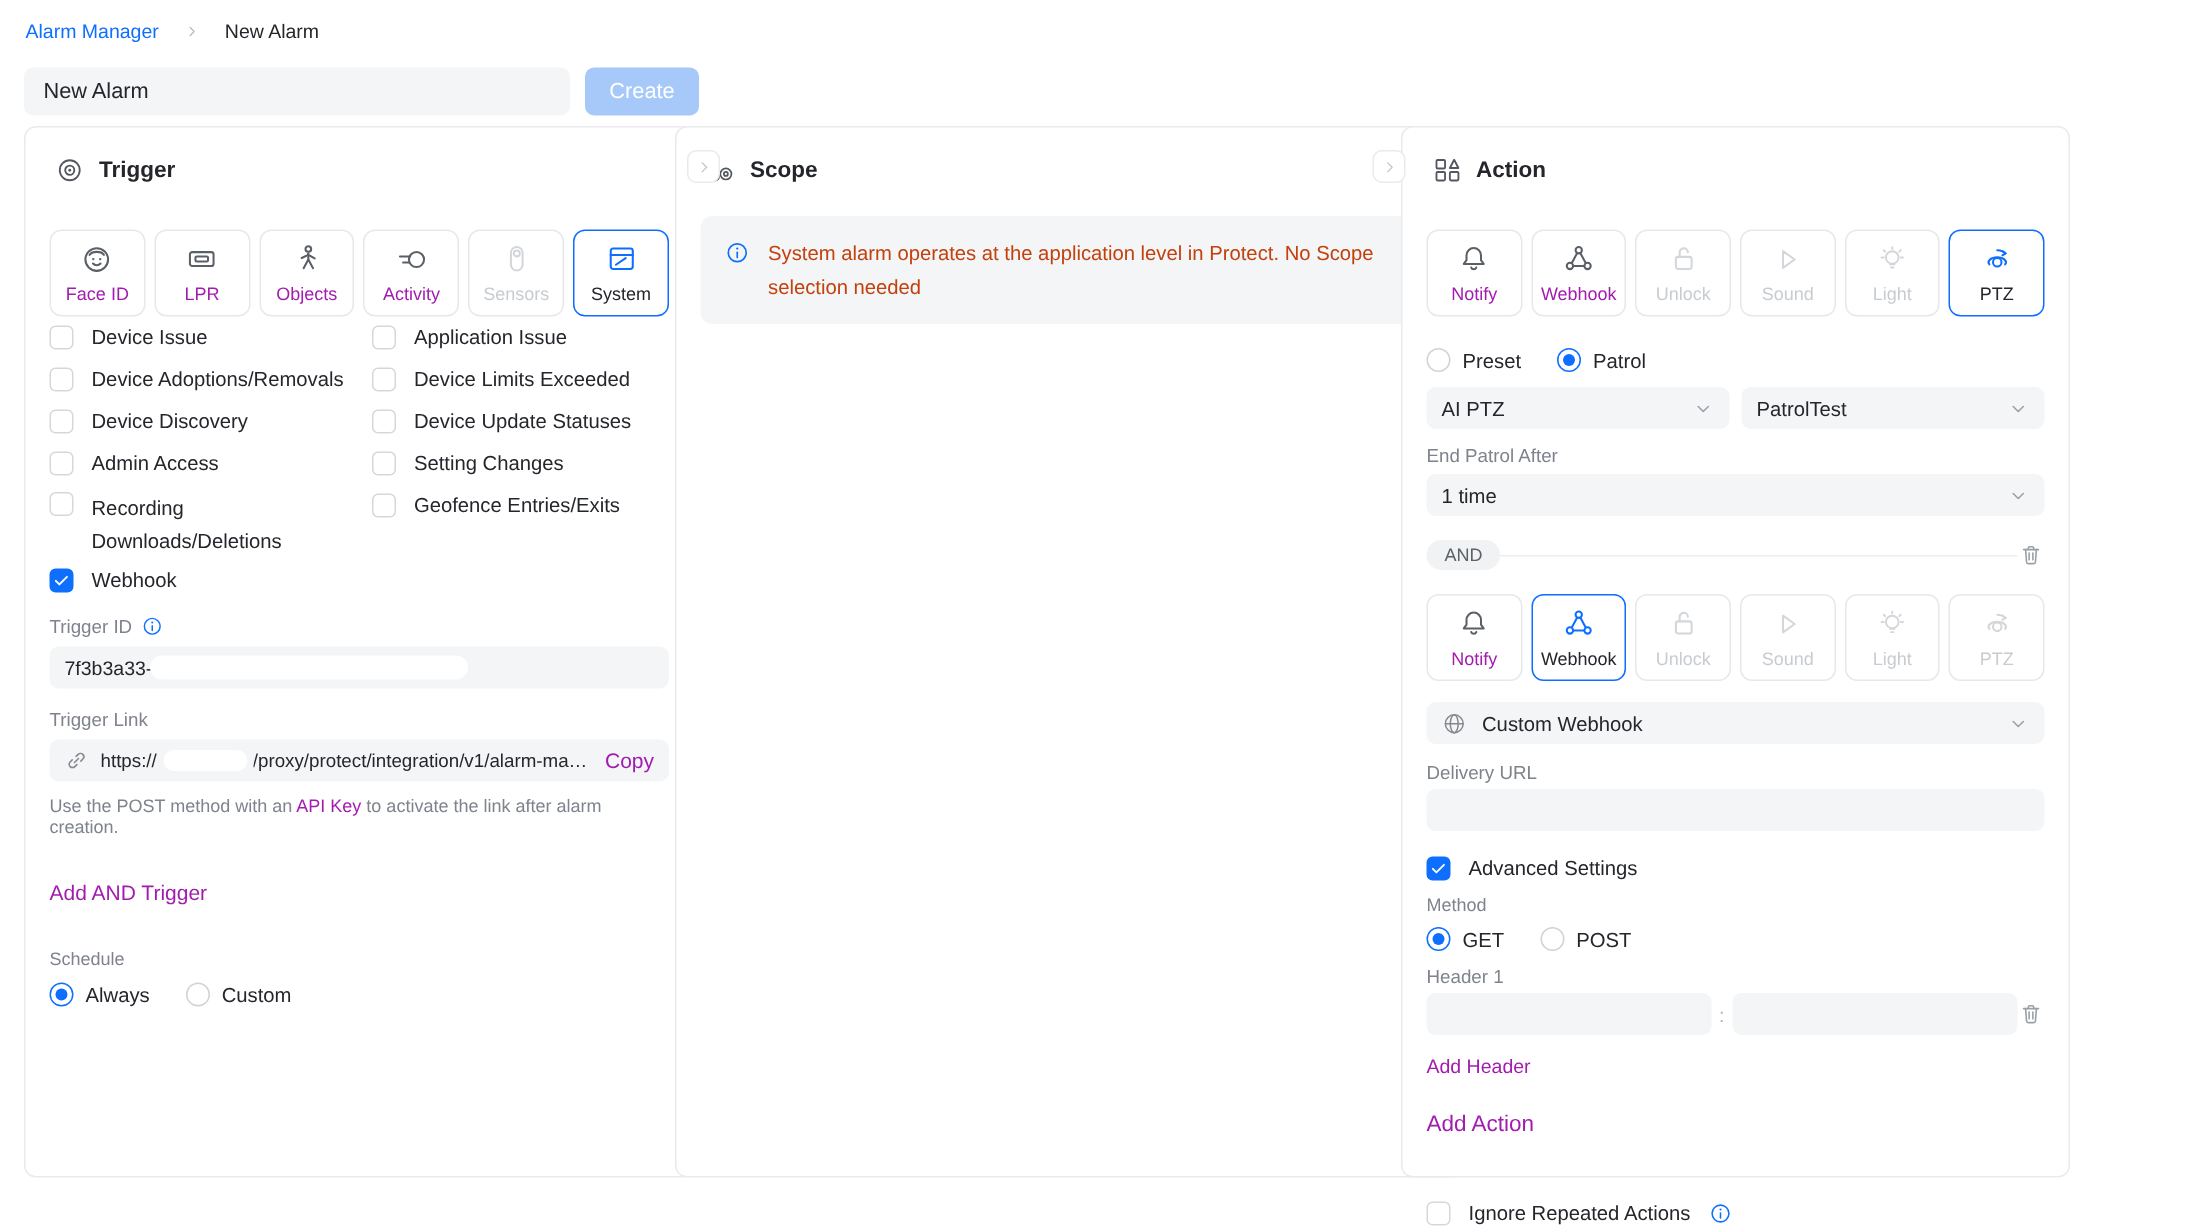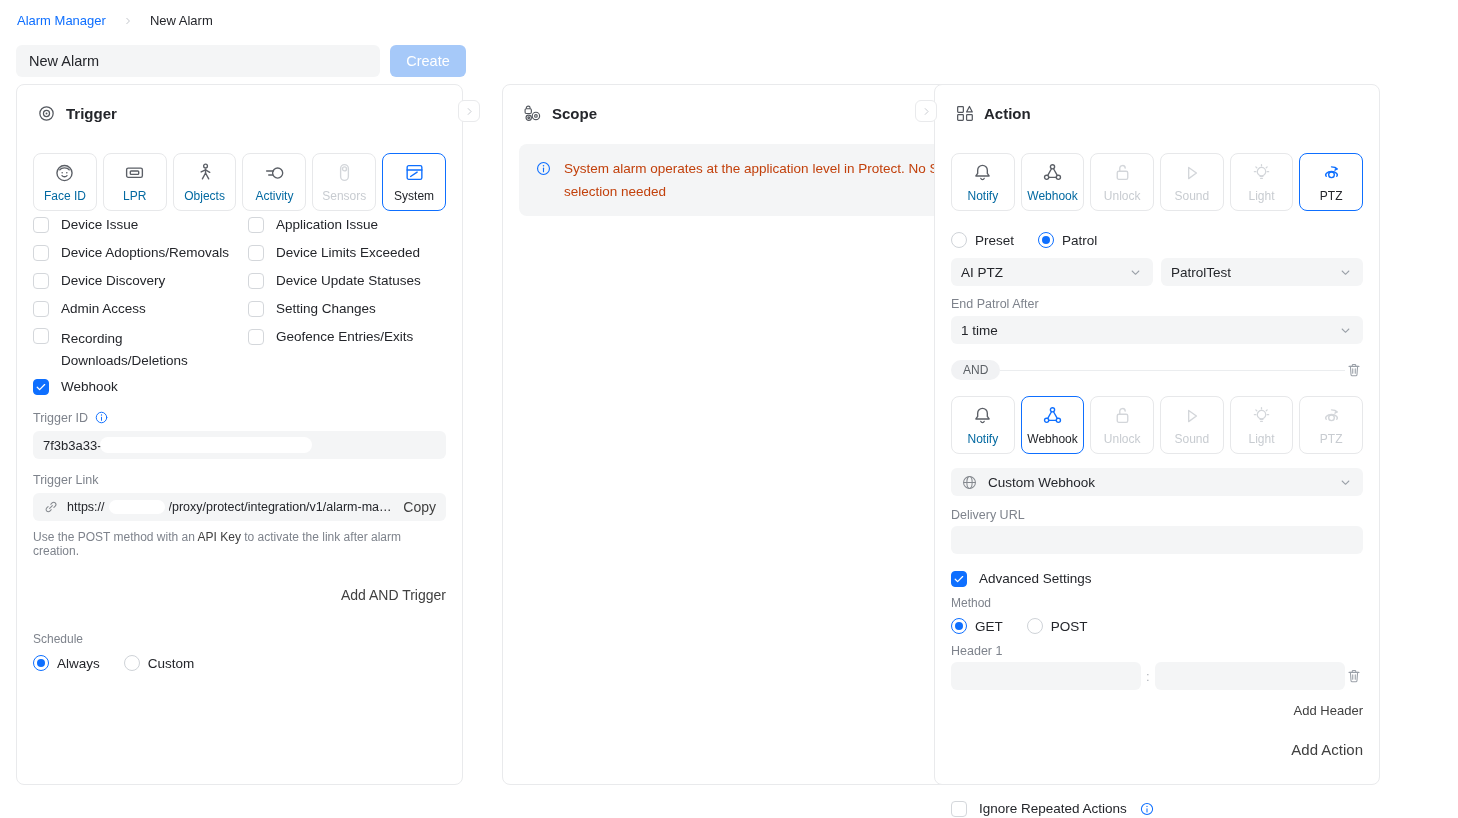--- a/index.html
+++ b/index.html
@@ -10,36 +10,36 @@
   .breadcrumb .parent { color:#0e6fff; cursor:pointer; }
   .breadcrumb .sep { color:#b7bbc1; display:flex; }
   .breadcrumb .current { color:#24262b; }
 
   .name-input { position:absolute; left:16px; top:45px; width:364px; height:32px; background:#f4f5f6; border:none; border-radius:6px; padding:0 13px; font-size:14.5px; color:#24262b; font-family:inherit; outline:none; }
   .create-btn { position:absolute; left:390px; top:45px; width:76px; height:32px; background:#a6c9f9; color:#fff; border:none; border-radius:6px; font-size:14.5px; font-family:inherit; }
 
   
   .panel { position:absolute; top:84px; height:701px; background:#fff; border:1px solid #e9eaec; border-radius:8px; padding:16px; }
   #trigger-panel { left:16px; width:447px; }
-  #scope-panel  { left:502px; width:526px; }
+  #scope-panel  { left:450px; width:526px; }
   #action-panel { left:934px; width:446px; }
 
   .collapse-btn { position:absolute; top:100px; width:22px; height:22px; background:#fff; border:1px solid #e9eaec; border-radius:6px; display:flex; align-items:center; justify-content:center; color:#c3c7cc; z-index:5; }
   #collapse-1 { left:458px; }
   #collapse-2 { left:915px; }
 
   .panel-header { display:flex; align-items:center; gap:10px; height:20px; margin:2px 0 0 4px; }
   .panel-header .ph-icon { color:#53575e; display:flex; }
   .panel-header .ph-title { font-size:15px; font-weight:700; color:#24262b; }
 
   
   .tile-row { display:flex; gap:6px; margin-top:30px; }
   .tile { width:64px; height:58px; background:#fff; border:1px solid #e7e8ea; border-radius:8px; display:flex; flex-direction:column; align-items:center; justify-content:center; gap:5px; cursor:pointer; }
   .tile .t-icon { color:#5b5f66; display:flex; height:22px; align-items:center; }
-  .tile .t-label { font-size:12px; color:#0369a1; }
+  .tile .t-label { font-size:12px; color:#a21caf; }
   .tile.disabled .t-icon { color:#d3d6da; }
   .tile.disabled .t-label { color:#c8ccd1; }
   .tile.selected { border:1.5px solid #0e6fff; }
   .tile.selected .t-icon { color:#0e6fff; }
   .tile.selected .t-label { color:#24262b; }
 
   
   .check-cols { display:flex; }
   .check-col1 { width:216px; }
   .check-col2 { width:199px; }
@@ -53,21 +53,21 @@
   .radio.sel { border:1.5px solid #0e6fff; }
   .radio.sel::after { content:""; position:absolute; left:50%; top:50%; transform:translate(-50%,-50%); width:8px; height:8px; border-radius:50%; background:#0e6fff; }
   .radio-row { display:flex; align-items:center; gap:8px; cursor:pointer; }
   .radio-label { font-size:13.5px; color:#24262b; }
 
   
   .field-label { font-size:12.5px; color:#7e838c; display:flex; align-items:center; gap:6px; }
   .g-input { height:28px; background:#f4f5f6; border:none; border-radius:6px; display:flex; align-items:center; padding:0 10px; font-size:13px; color:#24262b; font-family:inherit; outline:none; width:100%; }
   .drop { height:28px; background:#f4f5f6; border-radius:6px; display:flex; align-items:center; padding:0 10px; font-size:13.5px; color:#24262b; cursor:pointer; }
   .drop .chev { margin-left:auto; color:#9aa0a8; display:flex; }
-  .blue-link { color:#404040; cursor:pointer;text-align:right; }
+  .blue-link { color:#a21caf; cursor:pointer; }
   .icon-gray { color:#85898f; display:flex; flex:none; }
   .icon-blue { color:#0e6fff; display:flex; flex:none; }
 
   .redact { background:#fff; border-radius:8px; height:16px; flex:none; }
 
   .note { font-size:12px; color:#7e838c; margin-top:9px; }
 
   
   .link-input { margin-top:6px; gap:8px; }
   .link-path { white-space:nowrap; overflow:hidden; text-overflow:ellipsis; font-size:12.5px; }

